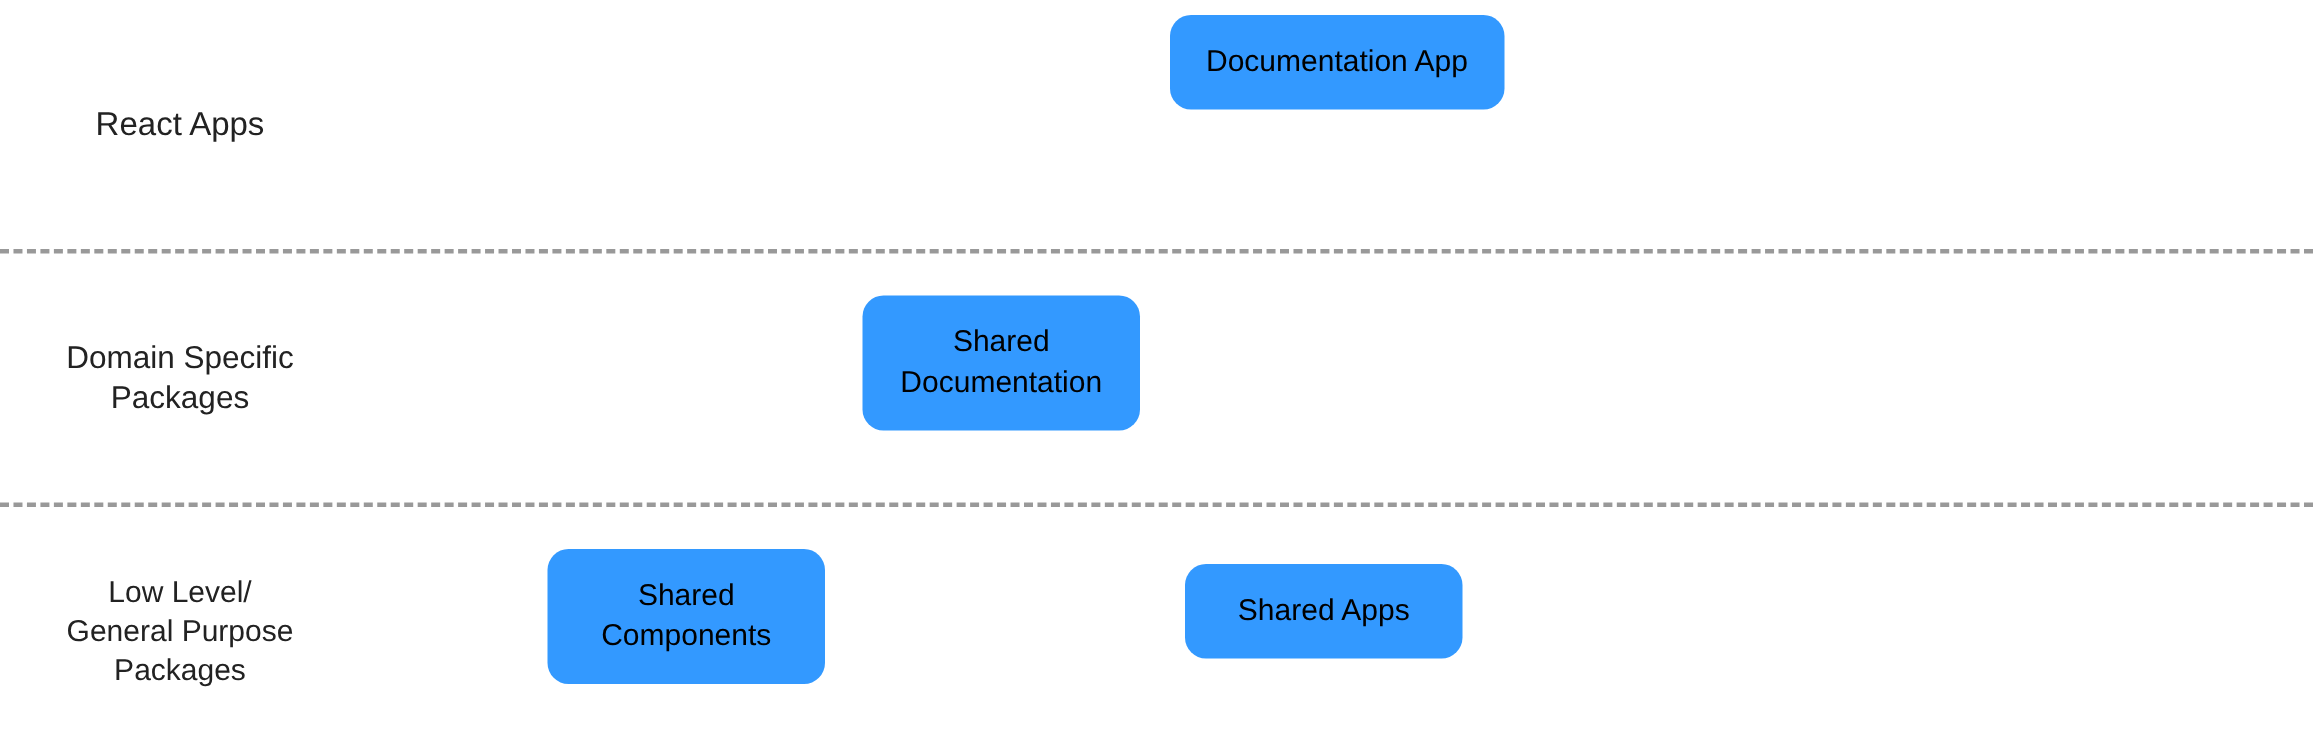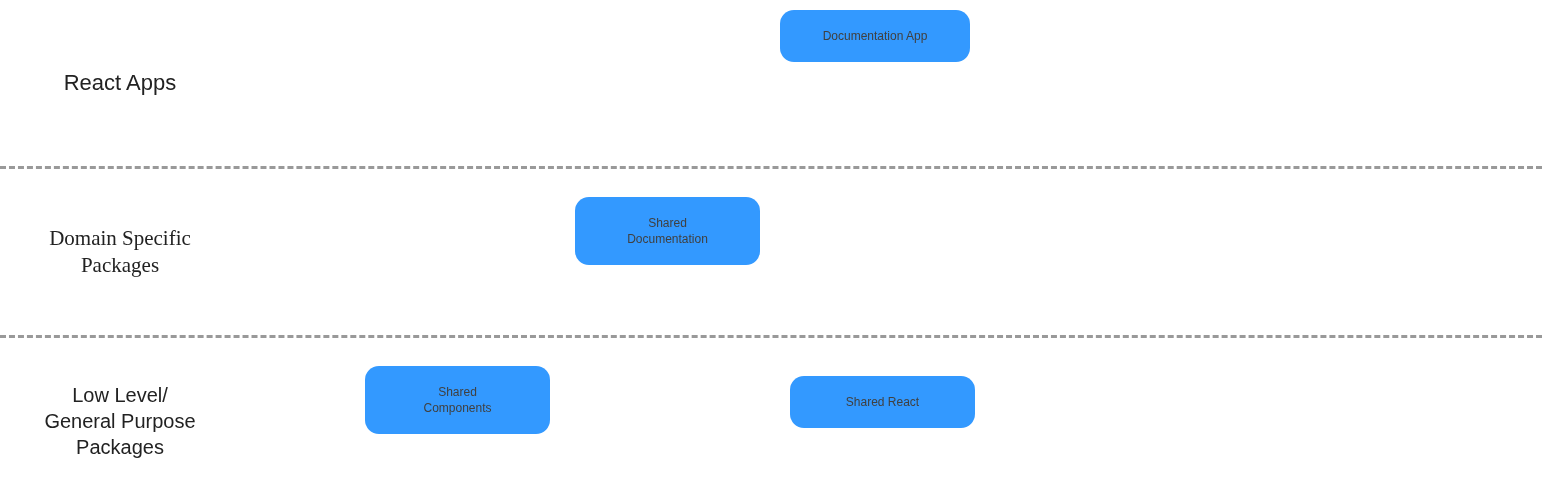--- a/index.html
+++ b/index.html
@@ -57,22 +57,22 @@
       width: 100%;
       height: 2px;
       border-top: 3px dashed #999;
       position: relative;
     }
 
     
     .box {
       background-color: #3399ff;
       border-radius: 14px;
-      color: #404040;
-      font-size: 12px;
+      color: #000000;
+      font-size: 20px;
       font-weight: 400;
       text-align: center;
       padding: 18px 24px;
       min-width: 150px;
       line-height: 1.35;
       position: absolute;
     }
 
     
     .row-1 {
@@ -100,35 +100,35 @@
       <div class="box" style="left: 560px; top: 10px; min-width: 190px;">
         <span>Documentation
 App</span>
       </div>
     </div>
   </div>
 
   <div class="divider"></div>
 
   <div class="row row-2">
-    <div class="row-label" style="font-size:21px;font-family:Liberation Serif, serif;">Domain Specific<br>Packages</div>
+    <div class="row-label" style="font-size:21px;">Domain Specific<br>Packages</div>
     <div class="row-content">
       <div class="box" style="left: 355px; top: 28px; min-width: 185px;">
         <span>Shared<br>Documentation</span>
       </div>
     </div>
   </div>
 
   <div class="divider"></div>
 
   <div class="row row-3">
     <div class="row-label" style="font-size:20px;">Low Level/<br>General Purpose<br>Packages</div>
     <div class="row-content">
       <div class="box" style="left: 145px; top: 28px; min-width: 185px;">
         <span>Shared<br>Components</span>
       </div>
       <div class="box" style="left: 570px; top: 38px; min-width: 185px;">
-        <span>Shared React</span>
+        <span>Shared Apps</span>
       </div>
     </div>
   </div>
 
 </div>
 
 </body></html>

